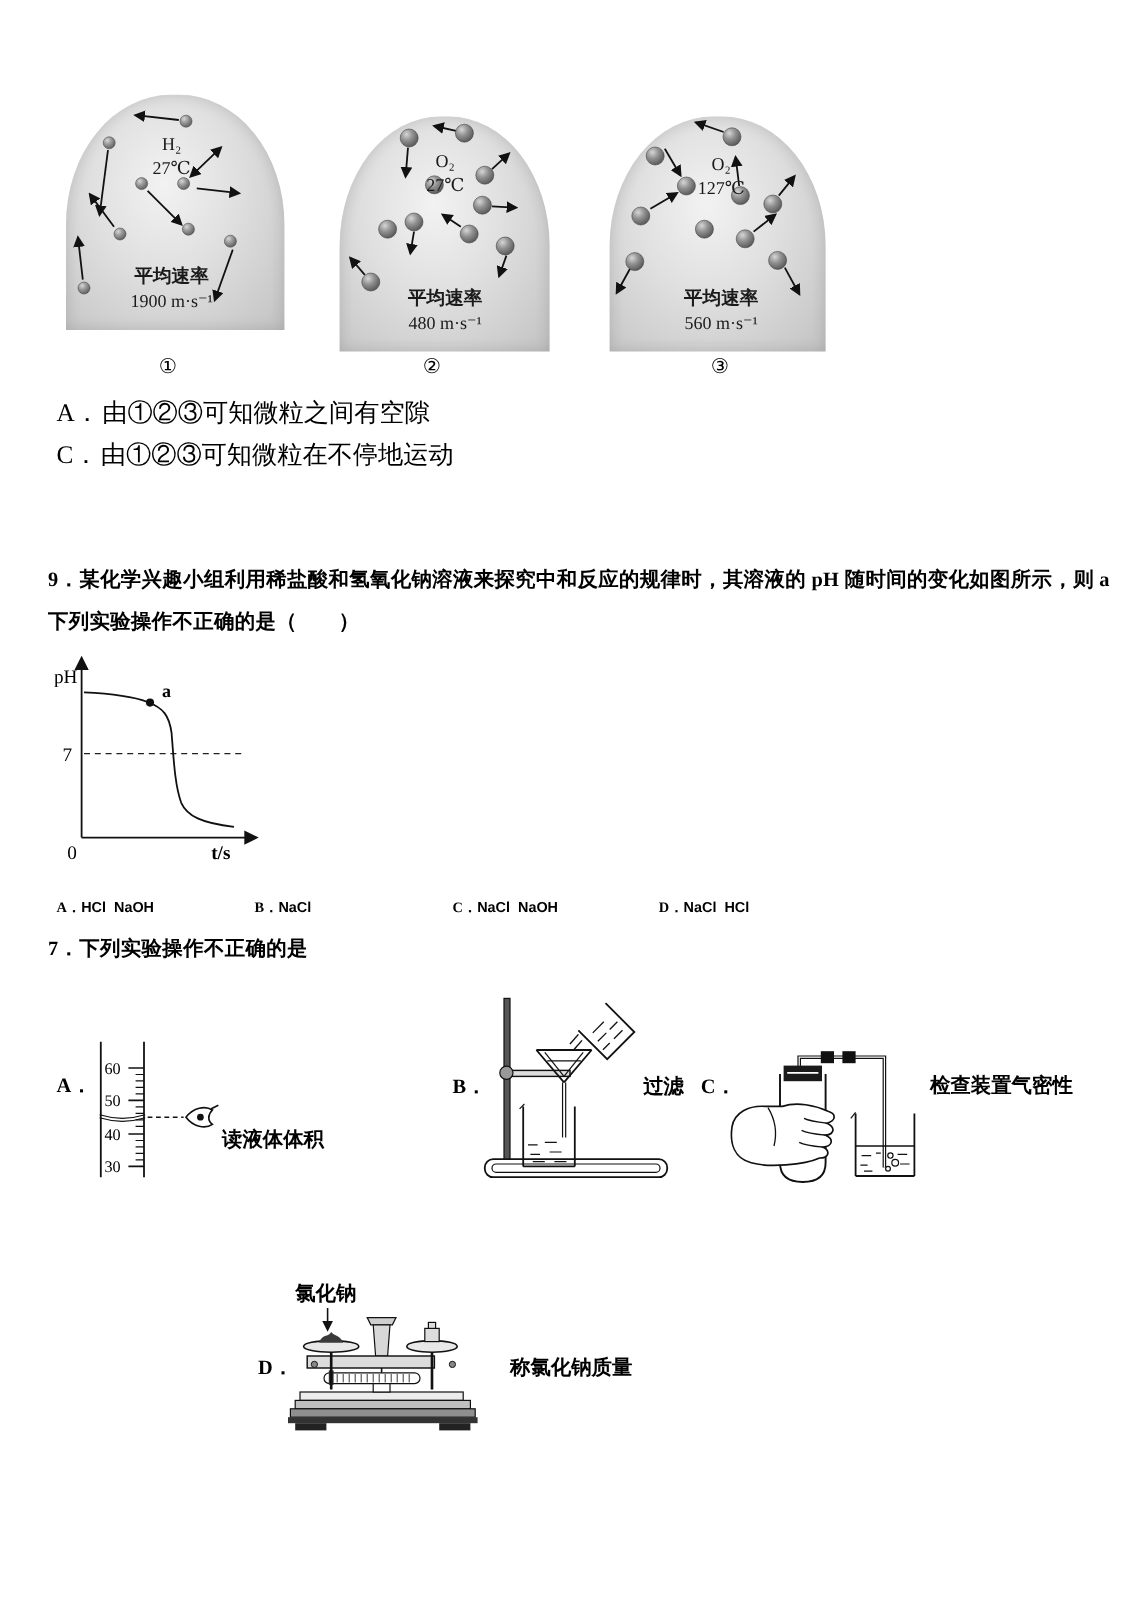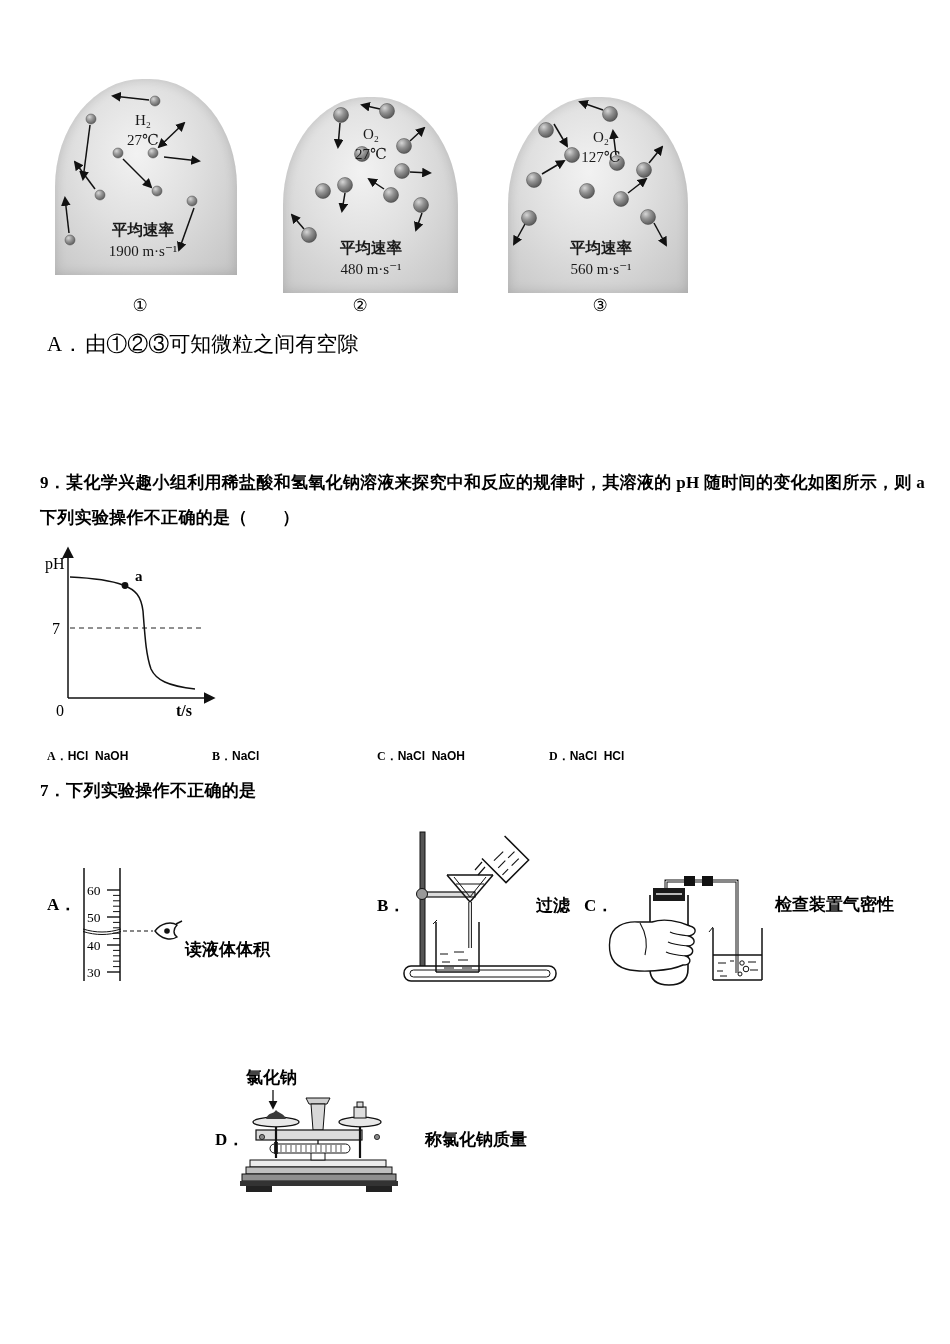--- a/index.html
+++ b/index.html
@@ -156,20 +156,21 @@
     <text x="93" y="177" font-size="15" text-anchor="middle">560 m·s⁻¹</text>
   </svg>
 </div>
 
 <div class="tag" style="left:128px;top:295px">①</div>
 <div class="tag" style="left:348px;top:295px">②</div>
 <div class="tag" style="left:588px;top:295px">③</div>
 
 <div class="optlist">
   <div class="optline"><span class="lab">A．</span><span>由①②③可知微粒之间有空隙</span></div>
+  <div class="optline"><span class="lab">C．</span><span>由①②③可知微粒在不停地运动</span></div>
 </div>
 
 <div class="qline" style="left:40px;top:471px"><span>9．</span><span>某化学兴趣小组利用稀盐酸和氢氧化钠溶液来探究中和反应的规律时，其溶液的 pH 随时间的变化如图所示，则 a</span></div>
 <div class="qline" style="left:40px;top:506px">下列实验操作不正确的是（　　）</div>
 
 <svg class="abs" style="left:40px;top:540px" width="220" height="188" viewBox="0 0 220 188">
   <defs>
     <marker id="gar" viewBox="0 0 10 10" refX="7" refY="5" markerWidth="8" markerHeight="8" orient="auto">
       <path d="M0,0 L10,5 L0,10 z" fill="#111"></path>
     </marker>

